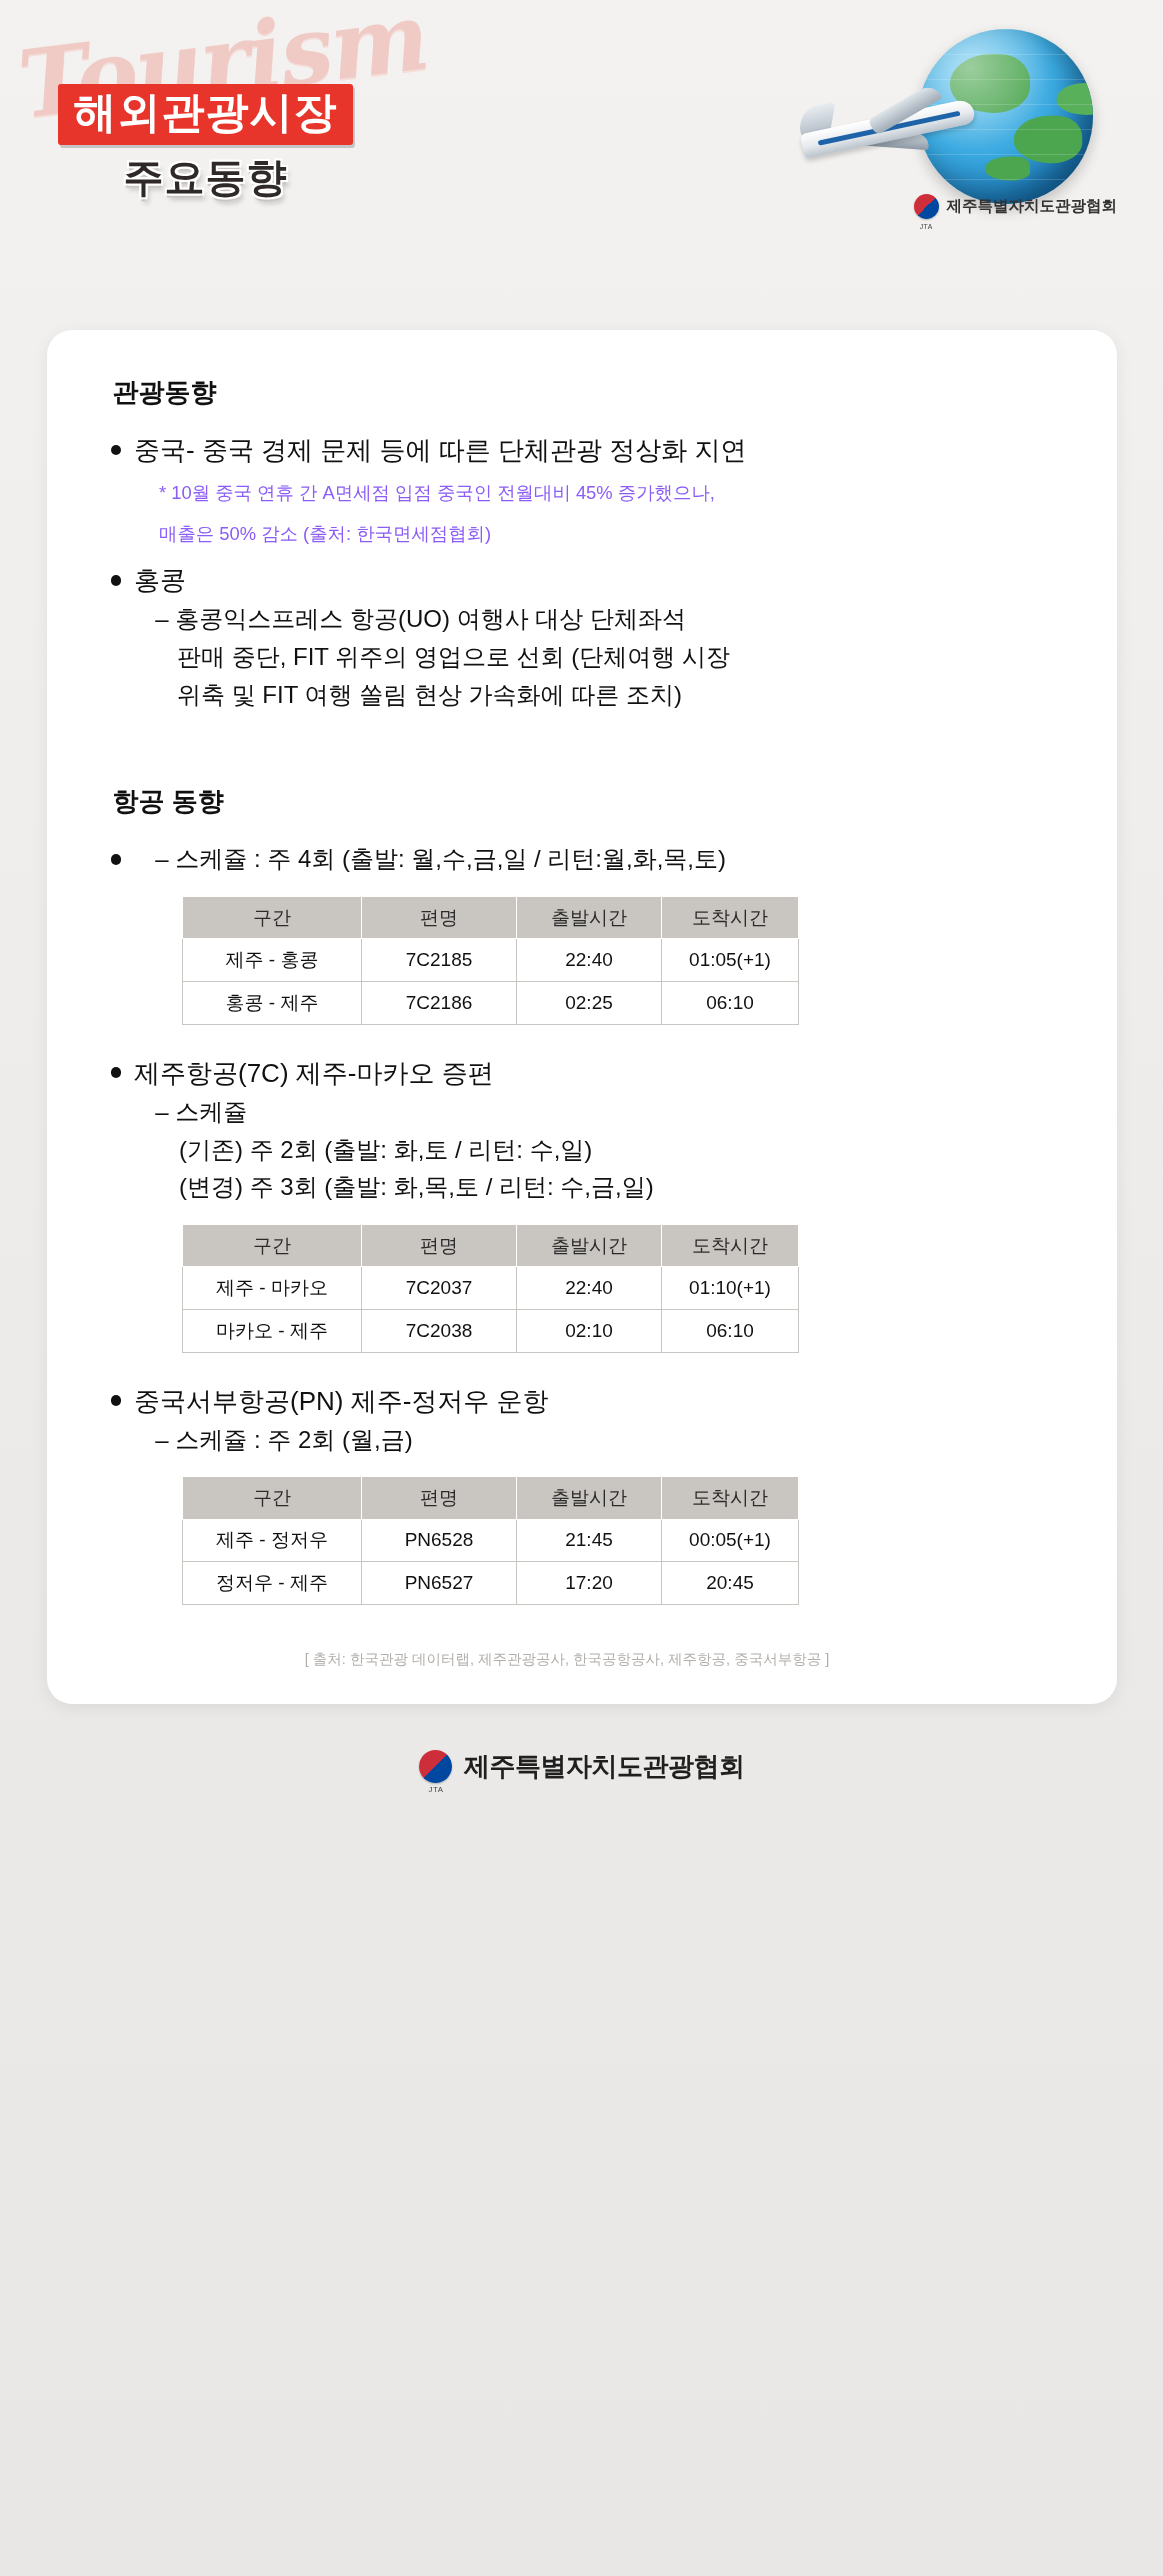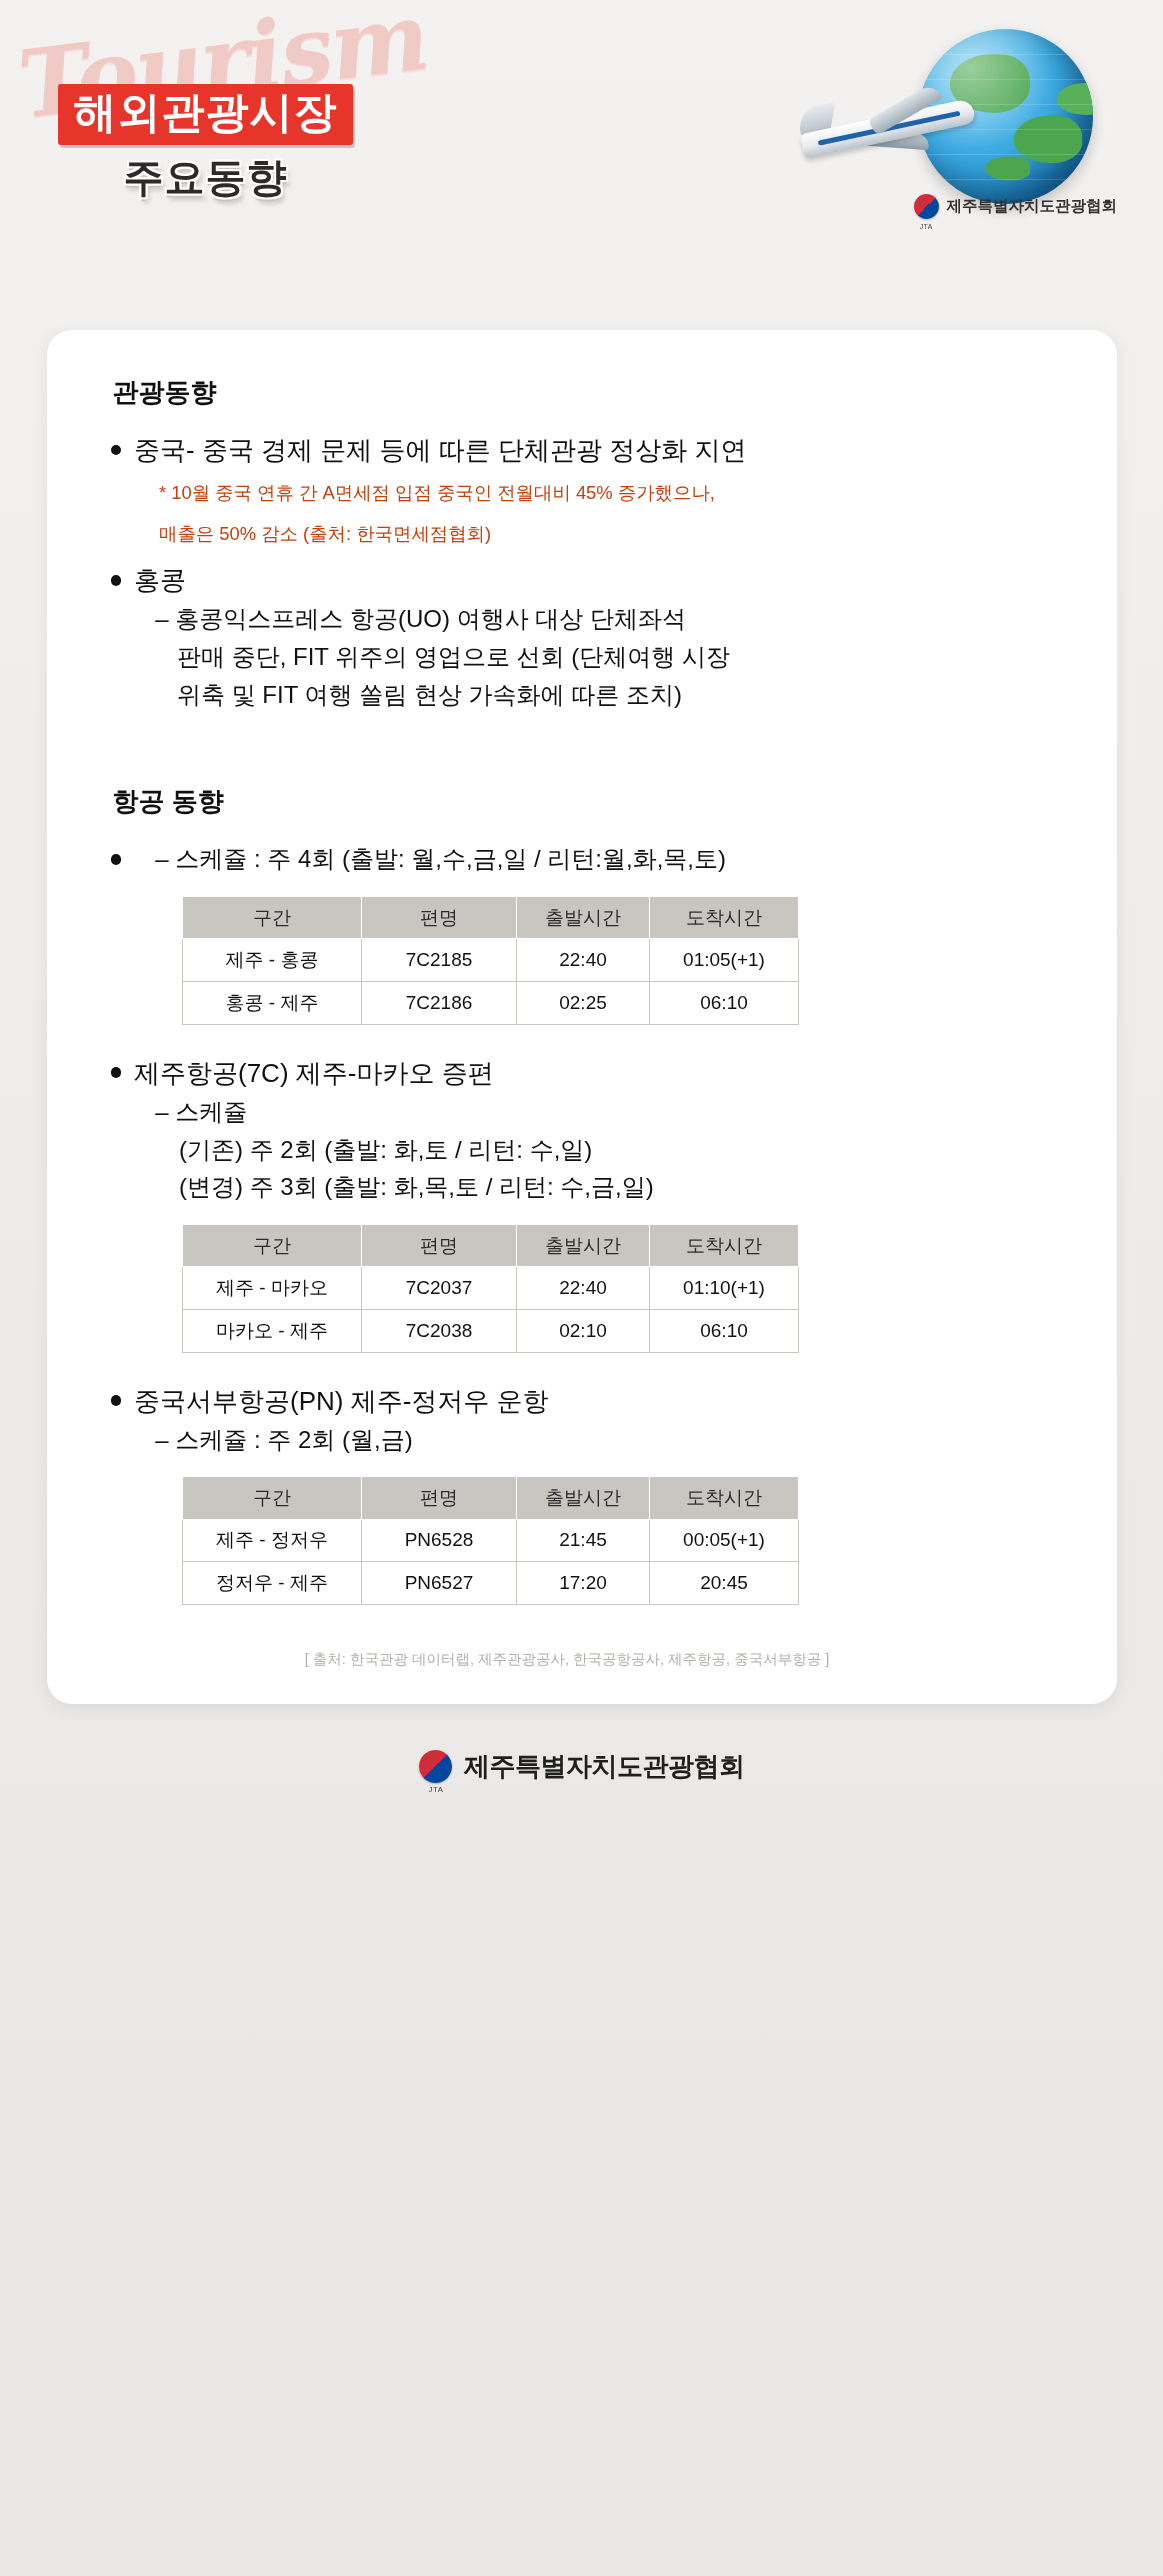--- a/index.html
+++ b/index.html
@@ -203,21 +203,21 @@
     content: "";
     position: absolute;
     left: 11.6px; top: 13.6px;
     width: 10.7px; height: 10.7px;
     background: #111;
     border-radius: 50%;
   }
   .b-title { font-size: 26px; color: #111; line-height: 1.5; }
   .sub-note {
     font-size: 18.4px;
-    color: #c2410c;
+    color: #8b5cf6;
     line-height: 1.9;
     margin: 5.8px 0 5.8px 25px;
   }
   .dash-line {
     font-size: 24px;
     color: #111;
     line-height: 1.58;
     margin-left: 21.3px;
   }
   .dash-line.indent { margin-left: 43px; }
@@ -241,21 +241,21 @@
   }
   table.sched td {
     border: 1px solid #c9c5c0;
     padding: 7.8px 3.9px;
     text-align: center;
     color: #111;
     background: #fff;
   }
   table.sched td:first-child { width: 179px; }
   table.sched td:nth-child(2) { width: 155px; }
-  table.sched td:nth-child(3) { width: 133px; }
+  table.sched td:nth-child(3) { width: 145px; }
 
   .source-line {
     text-align: center;
     font-size: 14.5px;
     color: #b3aeaa;
     margin-top: 45px;
   }
 
   
   .footer {

